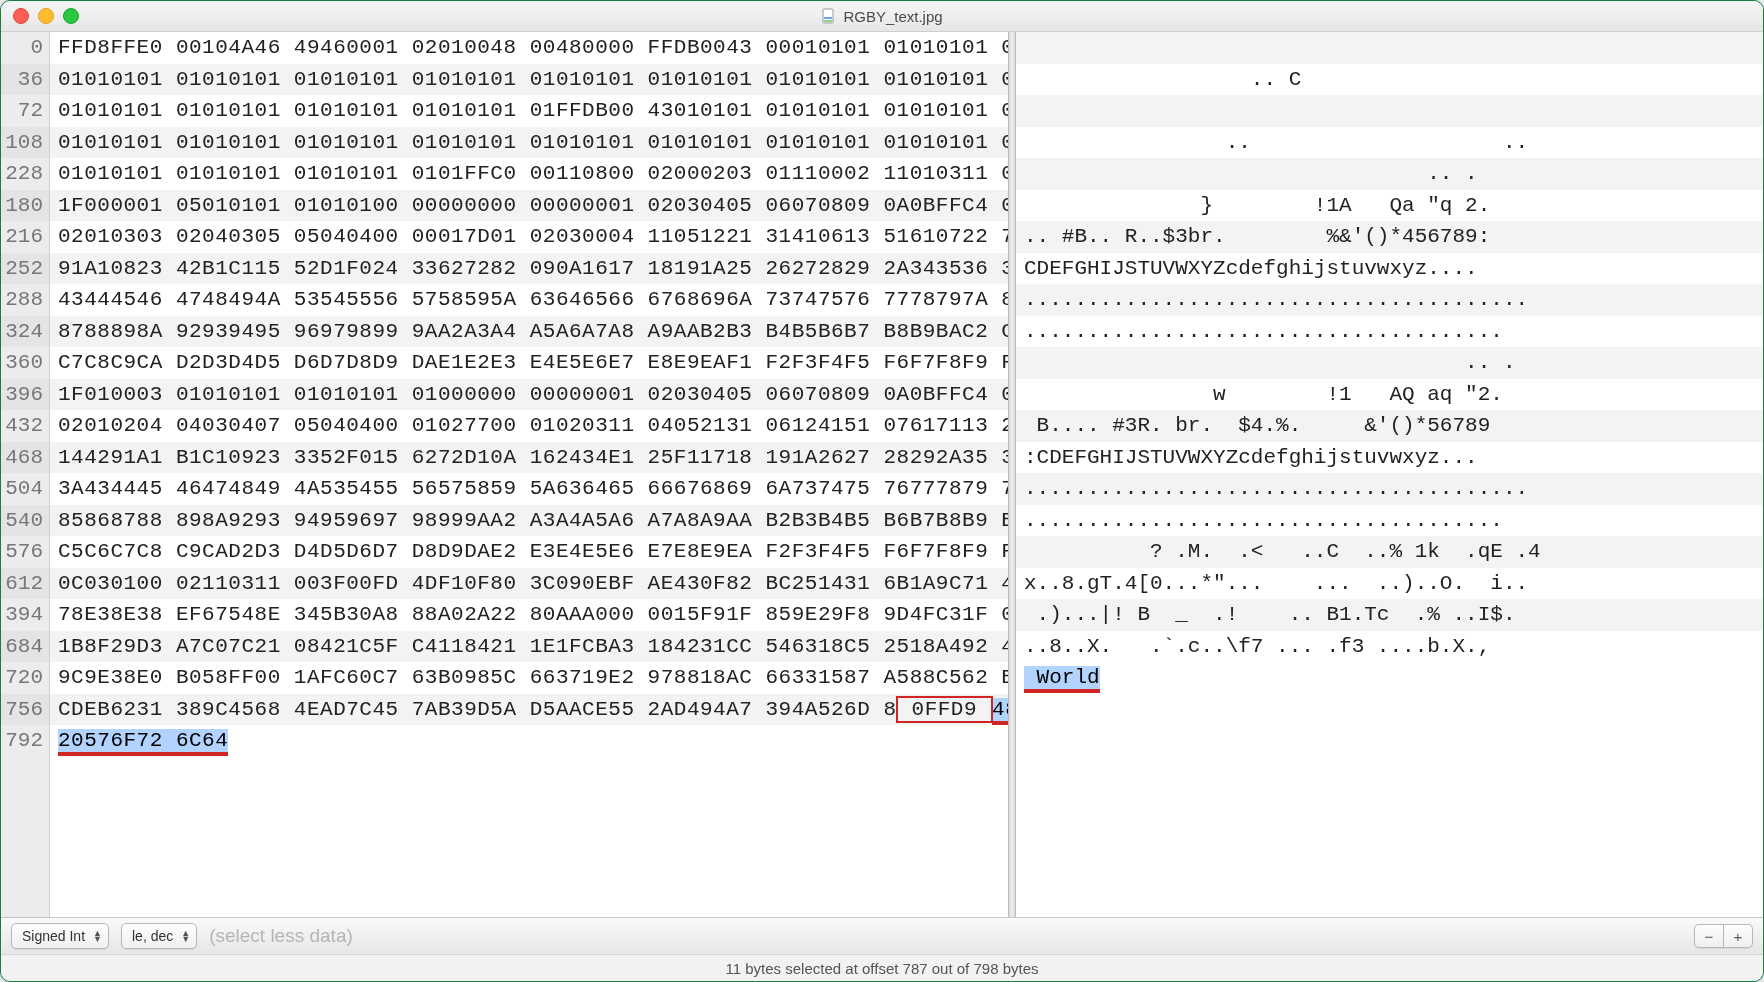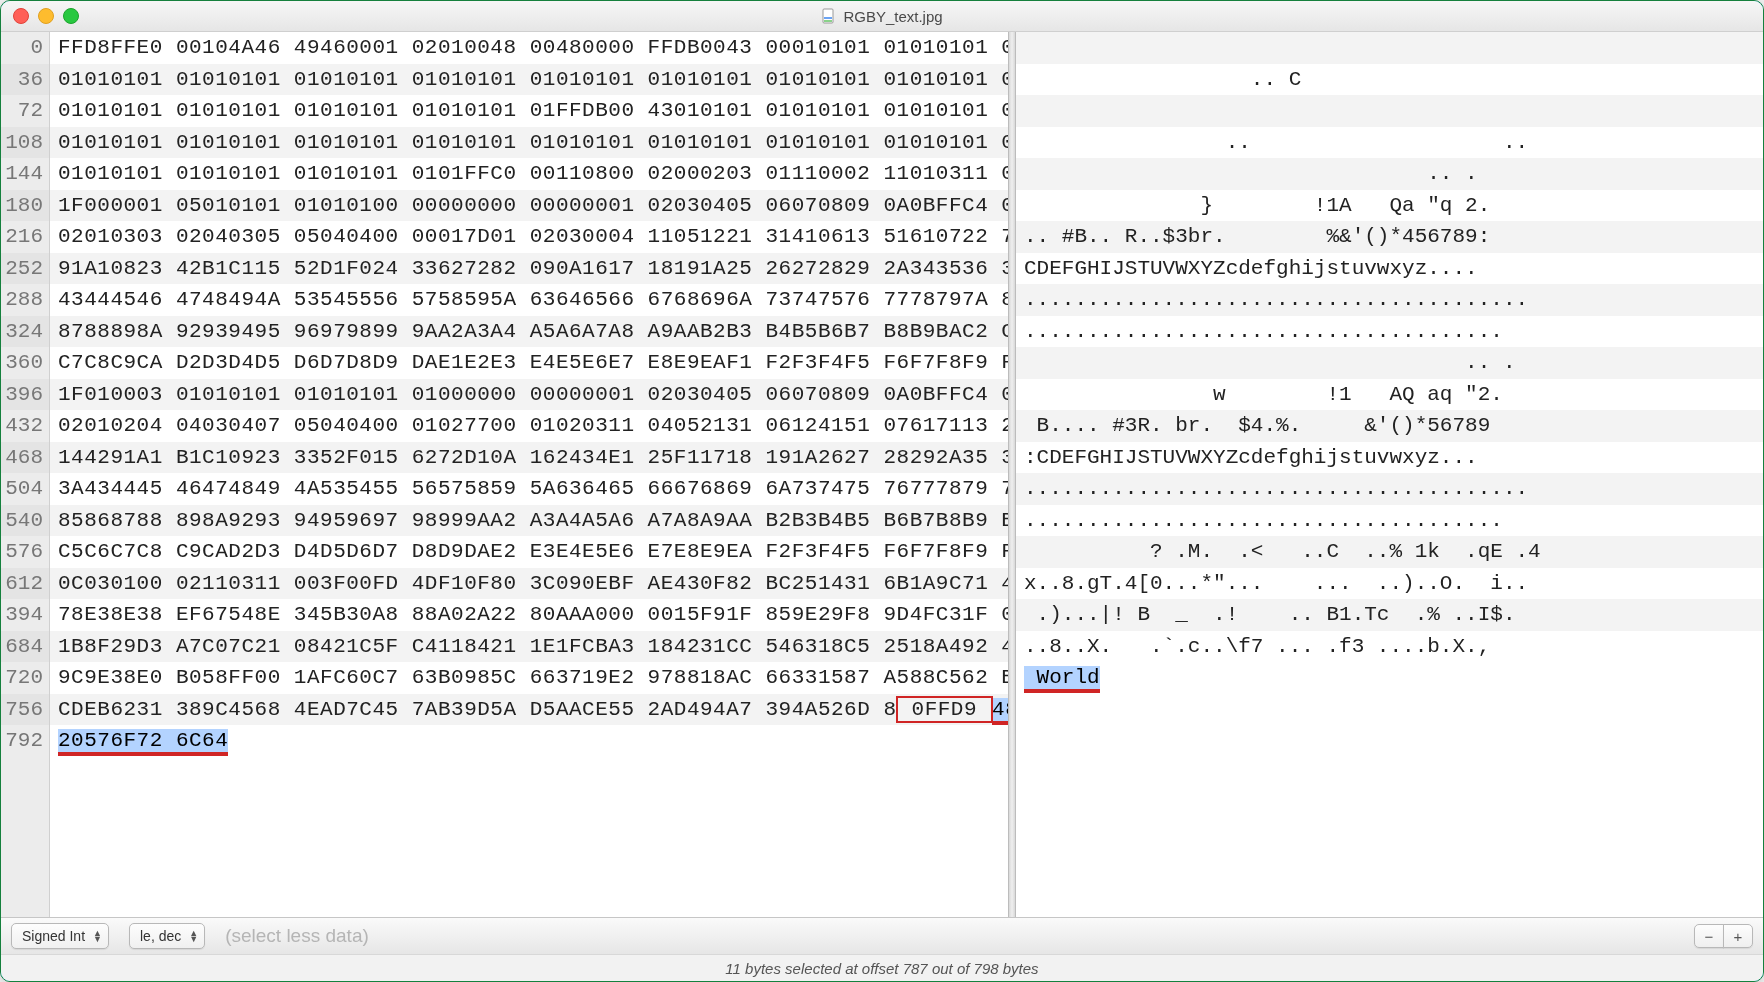--- a/index.html
+++ b/index.html
@@ -20,30 +20,30 @@
 .divider{width:6px;background:linear-gradient(to right,#d8d8d8,#efefef,#d8d8d8);border-left:1px solid #bcbcbc;border-right:1px solid #bcbcbc;flex:0 0 6px;cursor:col-resize;}
 .row{height:31.5px;line-height:31.5px;font-family:Menlo,Monaco,"Courier New",monospace;font-size:21px;white-space:pre;}
 .gutter .row{text-align:right;padding-right:6px;color:#777;background:#ececec;}
 .gutter .row.alt{background:#e4e4e4;}
 .hexcol .row, .asciicol .row{padding-left:8px;color:#222;}
 .hexcol .row.alt, .asciicol .row.alt{background:#f3f3f3;}
 .hexcol .row{letter-spacing:0.5px;}
 .sel{background:#b3d3ff;color:#000;}
 .redbox{outline:2px solid #d02525;outline-offset:-1px;padding:1px 15px;}
 .redunder{border-bottom:4px solid #d02525;padding-bottom:0;}
-.bottombar{height:36px;flex:0 0 36px;background:linear-gradient(#fafafa,#e6e6e6);border-top:1px solid #c6c6c6;display:flex;align-items:center;padding:0 10px;gap:20px;}
+.bottombar{height:36px;flex:0 0 36px;background:linear-gradient(#fafafa,#e6e6e6);border-top:1px solid #c6c6c6;display:flex;align-items:center;padding:0 10px;gap:12px;}
 .combo{height:24px;border:1px solid #b8b8b8;border-radius:5px;background:linear-gradient(#fdfdfd,#f0f0f0);display:flex;align-items:center;padding:0 6px 0 10px;font-size:14px;color:#333;gap:8px;box-shadow:0 1px 1px rgba(0,0,0,0.08);}
 .combo .chev{display:flex;flex-direction:column;line-height:6px;font-size:9px;color:#555;}
 .placeholder{color:#b5b5b5;font-size:19px;}
 .spacer{flex:1;}
 .plusminus{display:flex;gap:0;}
 .pm{width:28px;height:22px;border:1px solid #b8b8b8;background:linear-gradient(#fdfdfd,#efefef);display:flex;align-items:center;justify-content:center;font-size:15px;color:#555;box-shadow:0 1px 1px rgba(0,0,0,0.08);}
 .pm:first-child{border-top-left-radius:5px;border-bottom-left-radius:5px;}
 .pm:last-child{border-top-right-radius:5px;border-bottom-right-radius:5px;margin-left:-1px;}
-.statusbar{height:26px;flex:0 0 26px;background:#f2f2f2;border-top:1px solid #d8d8d8;display:flex;align-items:center;justify-content:center;font-size:15px;color:#555;font-style:italic;}
+.statusbar{height:26px;flex:0 0 26px;background:#f2f2f2;border-top:1px solid #d8d8d8;display:flex;align-items:center;justify-content:center;font-size:15px;color:#555;}
 </style>
 </head>
 <body>
 
 <div class="window">
 
   <div class="titlebar">
     <div class="traffic">
       <div class="tl red"></div>
       <div class="tl yellow"></div>
@@ -60,21 +60,21 @@
       <span>RGBY_text.jpg</span>
     </div>
   </div>
 
   <div class="content">
     <div class="gutter" id="gutter">
         <div class="row">0</div>
         <div class="row alt">36</div>
         <div class="row">72</div>
         <div class="row alt">108</div>
-        <div class="row">144</div>
+        <div class="row">228</div>
         <div class="row alt">180</div>
         <div class="row">216</div>
         <div class="row alt">252</div>
         <div class="row">288</div>
         <div class="row alt">324</div>
         <div class="row">360</div>
         <div class="row alt">396</div>
         <div class="row">432</div>
         <div class="row alt">468</div>
         <div class="row">504</div>

